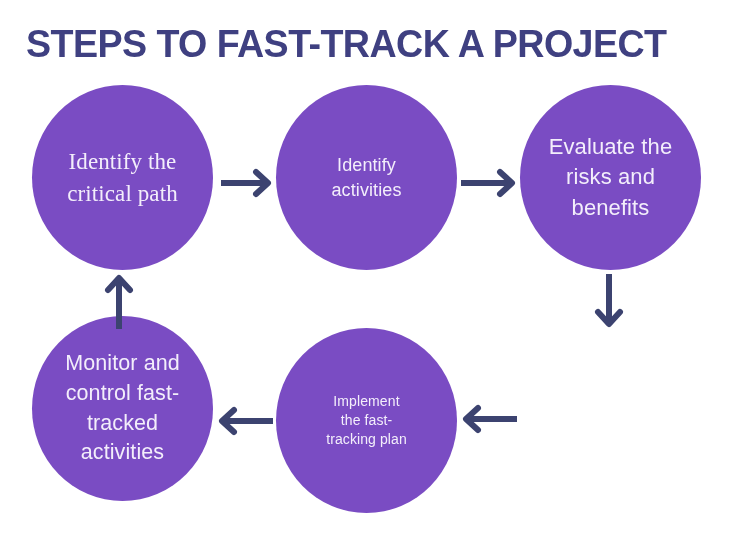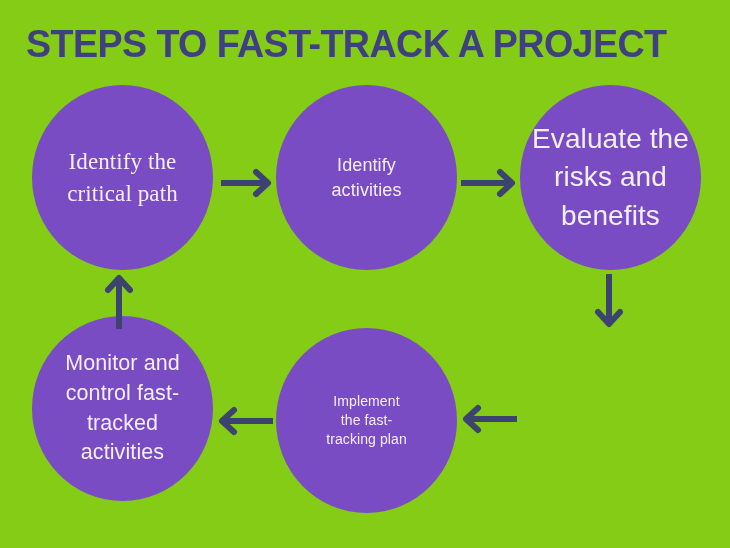--- a/index.html
+++ b/index.html
@@ -10,21 +10,21 @@
     width: 730px;
     height: 548px;
     background: #e8e1f4;
     font-family: "DejaVu Sans", sans-serif;
     overflow: hidden;
   }
   #canvas {
     position: relative;
     width: 730px;
     height: 548px;
-    background: #84cc16;
+    background: #ffffff;
   }
 
   
   #page-title {
     position: absolute;
     left: 26px;
     top: 18px;
     width: 690px;
     height: 52px;
     line-height: 52px;
@@ -62,21 +62,21 @@
   #node-1 { left: 32px;  top: 85px;  width: 181px; height: 185px; }
   #node-2 { left: 276px; top: 85px;  width: 181px; height: 185px; }
   #node-3 { left: 520px; top: 85px;  width: 181px; height: 185px; }
   
   #node-4 { left: 520px; top: 328px; width: 181px; height: 185px; }
   #node-5 { left: 276px; top: 328px; width: 181px; height: 185px; }
   #node-6 { left: 32px;  top: 316px; width: 181px; height: 185px; }
 
   #node-1 .node-label { font-size: 23px; width: 175px; font-family: Liberation Serif, serif; }
   #node-2 .node-label { font-size: 18px; width: 150px; }
-  #node-3 .node-label { font-size: 28px; width: 165px; }
+  #node-3 .node-label { font-size: 22px; width: 165px; }
   #node-4 .node-label { font-size: 21.5px; width: 178px; }
   #node-5 .node-label { font-size: 14px; width: 186px; }
   #node-6 .node-label { font-size: 21.5px; width: 184px; }
 
   
   .arrow {
     position: absolute;
     overflow: visible;
   }
   #arrow-1 { left: 218px; top: 168px; }

